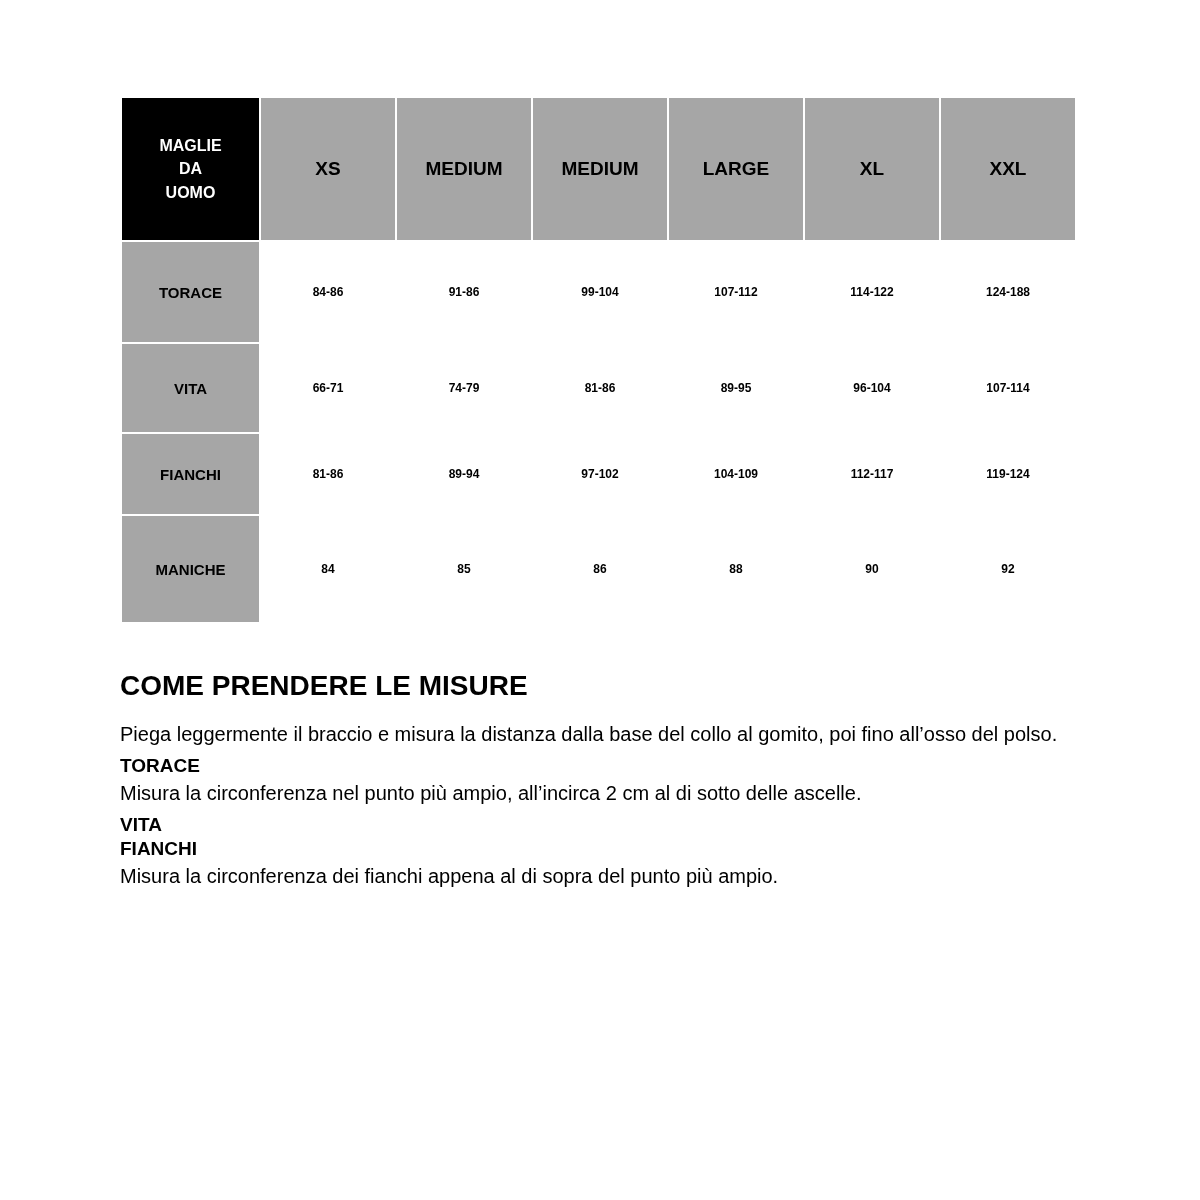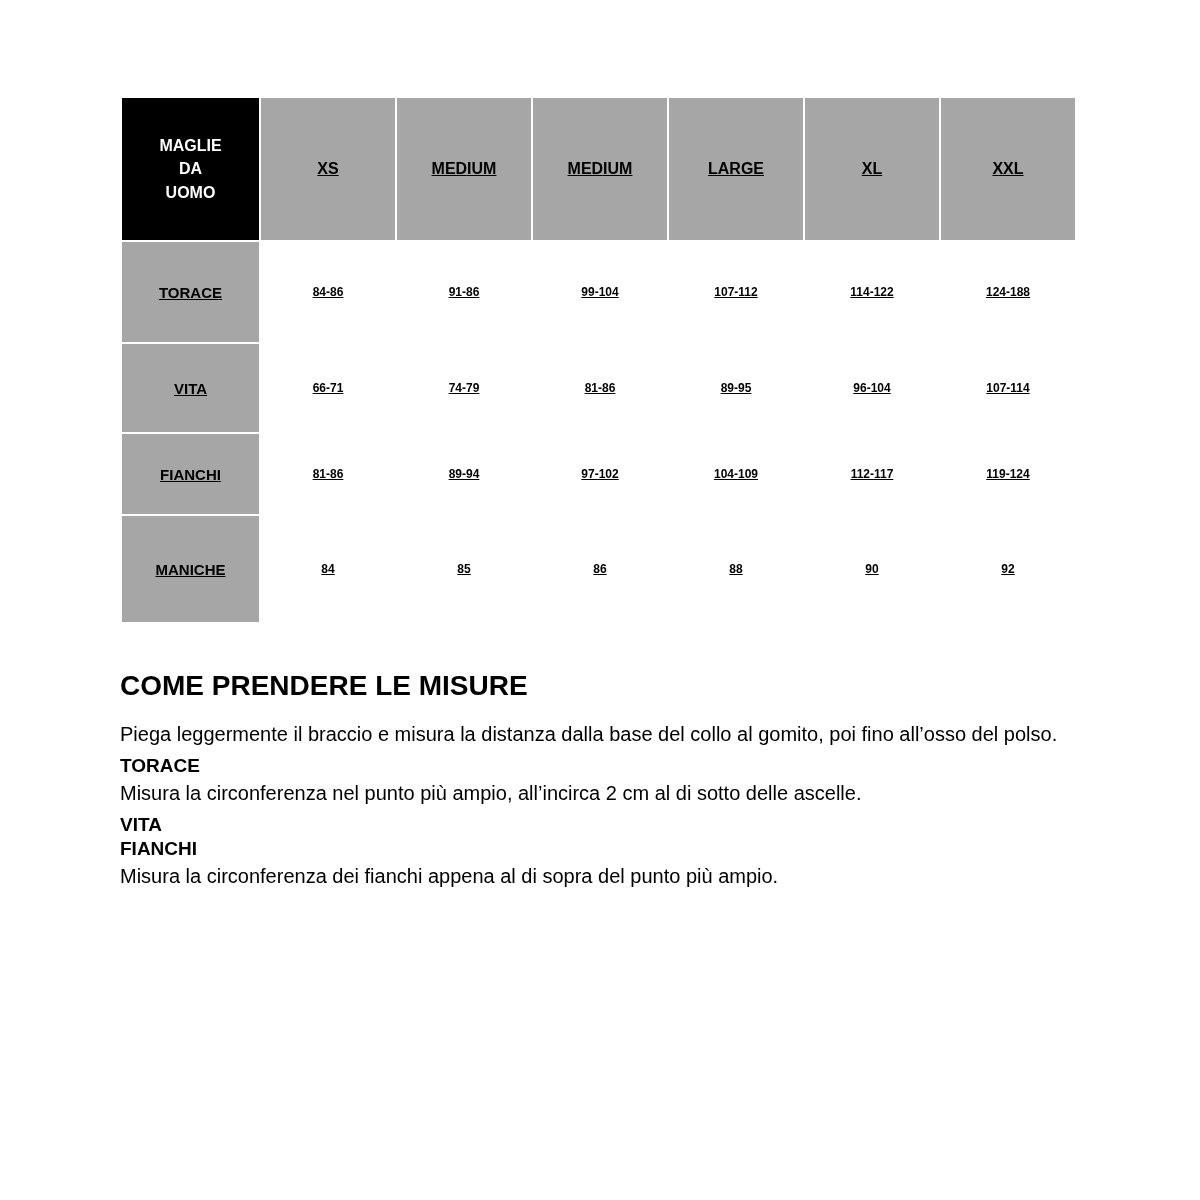--- a/index.html
+++ b/index.html
@@ -49,40 +49,39 @@
     line-height: 1.45;
     font-size: 16px;
   }
   .corner-cell .ln {
     display: block;
   }
   thead th.head-cell {
     background: #a6a6a6;
     color: #000000;
     height: 142px;
-    font-size: 16px;
+    font-size: 19px;
   }
   tbody td.row-label {
     background: #a6a6a6;
     color: #000000;
     font-size: 15px;
   }
   tbody td.value-cell {
     background: #ffffff;
     color: #000000;
     font-size: 12px;
   }
   tbody tr.r-torace td { height: 100px; }
   tbody tr.r-vita td { height: 88px; }
   tbody tr.r-fianchi td { height: 80px; }
   tbody tr.r-maniche td { height: 106px; }
 
   .table-wrap {
     border-left: 0;
-    text-decoration: underline;
   }
 
   h2.section-title {
     font-size: 28px;
     font-weight: bold;
     margin: 46px 0 18px 0;
   }
   .block-heading {
     font-size: 19px;
     font-weight: bold;

